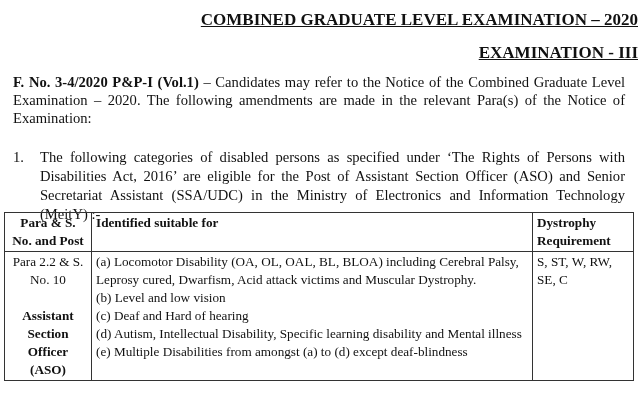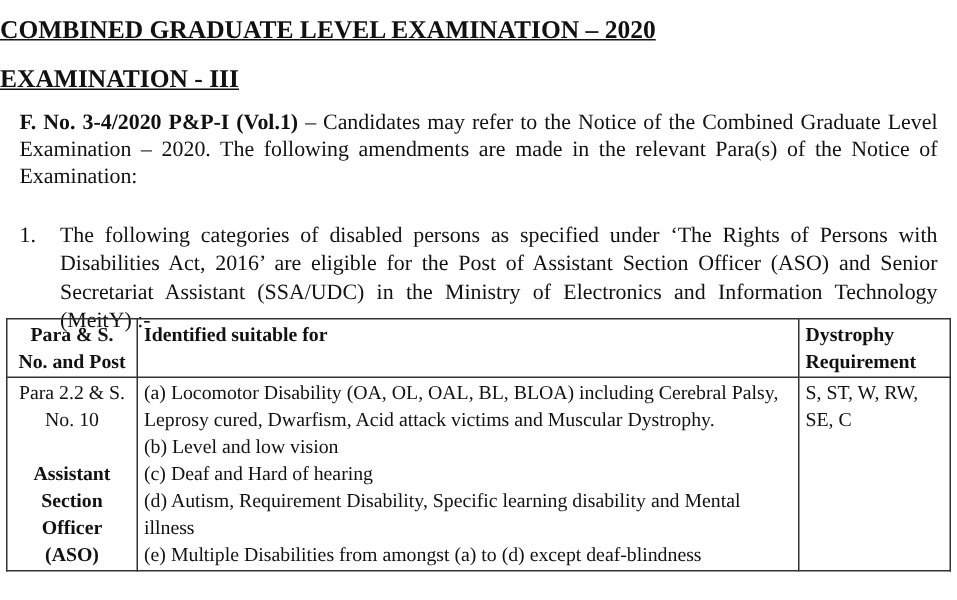--- a/index.html
+++ b/index.html
@@ -1,17 +1,17 @@
 <!DOCTYPE html>
 <html><head>
 <meta charset="utf-8">
 <style>
   html, body { margin:0; padding:0; background:#ffffff; }
   body { width:638px; height:400px; overflow:hidden; position:relative; font-family:"Liberation Serif", "DejaVu Serif", serif; color:#111; }
-  .title { position:absolute; left:0; width:638px; text-align:left; font-weight:bold; text-decoration:underline; font-size:17px; }
+  .title { position:absolute; left:0; width:638px; text-align:right; font-weight:bold; text-decoration:underline; font-size:17px; }
   .t1 { top:10px; }
   .t2 { top:43px; }
   .para { position:absolute; left:13px; width:612px; font-size:14.6px; line-height:18px; text-align:justify; }
   .p1 { top:73px; }
   .fno { font-weight:bold; }
   .item { position:absolute; left:13px; top:148px; width:612px; font-size:14.6px; line-height:19px; }
   .item .num { position:absolute; left:0; top:0; }
   .item .txt { position:absolute; left:27px; top:0; width:585px; text-align:justify; }
   table { position:absolute; left:4px; top:212px; border-collapse:collapse; font-size:13.2px; line-height:18px; }
   td, th { border:1px solid #333; vertical-align:top; padding:1px 4px; }
@@ -44,19 +44,19 @@
   <tr>
     <td class="c1">
       <div>Para 2.2 &amp; S. No. 10</div>
       <div style="height:18px"></div>
       <div class="bold">Assistant Section Officer (ASO)</div>
     </td>
     <td class="c2">
       <div>(a)  Locomotor Disability (OA, OL, OAL, BL, BLOA) including Cerebral Palsy, Leprosy cured, Dwarfism, Acid attack victims and Muscular Dystrophy.</div>
       <div>(b) Level and low vision</div>
       <div>(c) Deaf and Hard of hearing</div>
-      <div>(d) Autism, Requirement Disability, Specific learning disability and Mental illness</div>
+      <div>(d) Autism, Intellectual Disability, Specific learning disability and Mental illness</div>
       <div>(e) Multiple Disabilities from amongst (a) to (d) except deaf-blindness</div>
     </td>
     <td class="c3">S, ST, W, RW, SE, C</td>
   </tr>
 </tbody>
   </table>
 
 </body></html>

